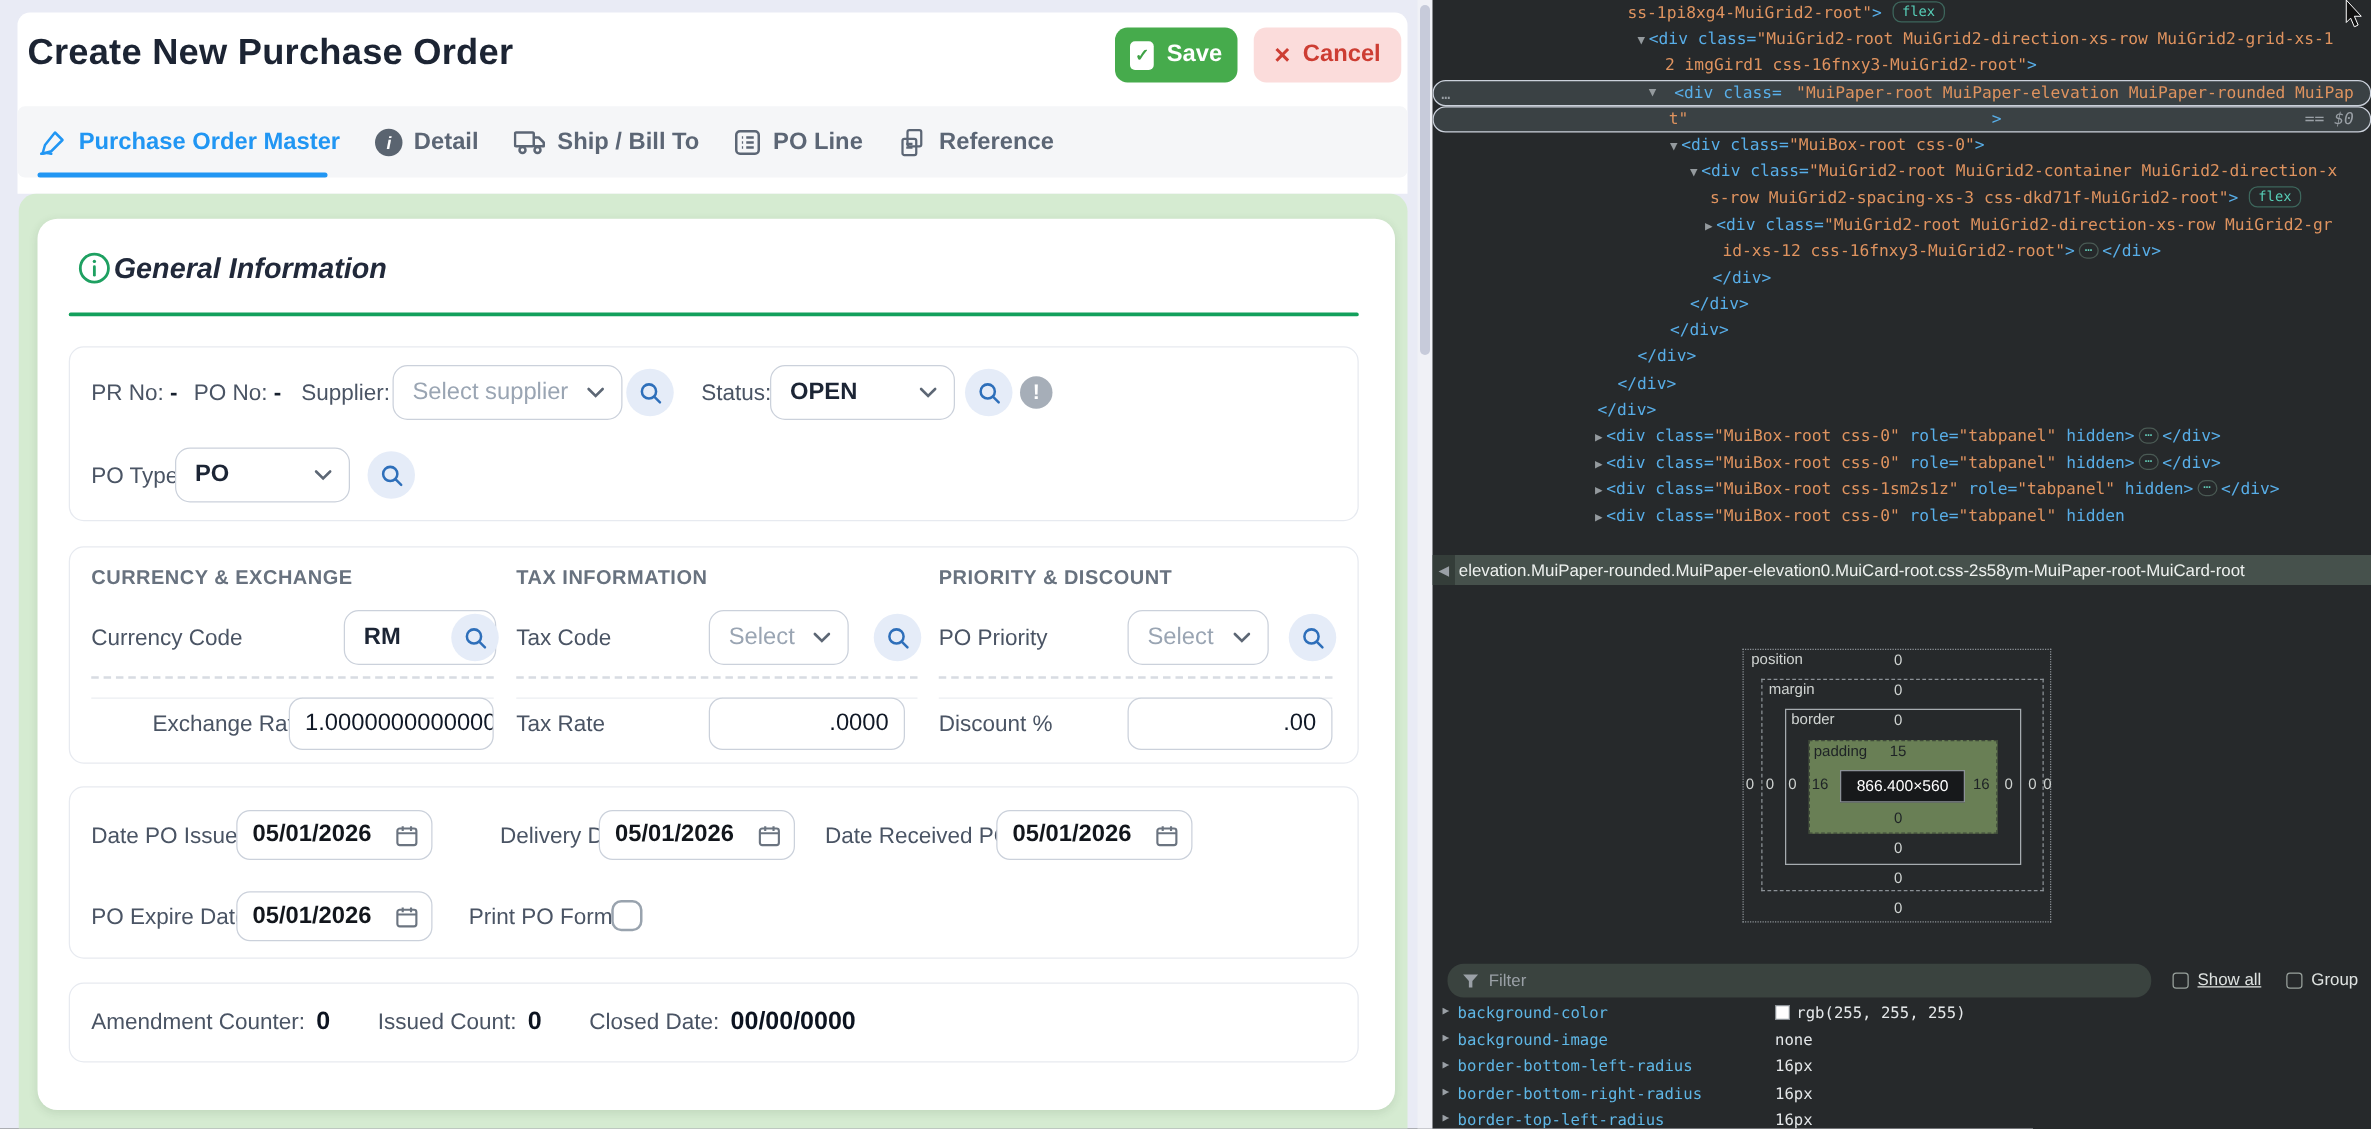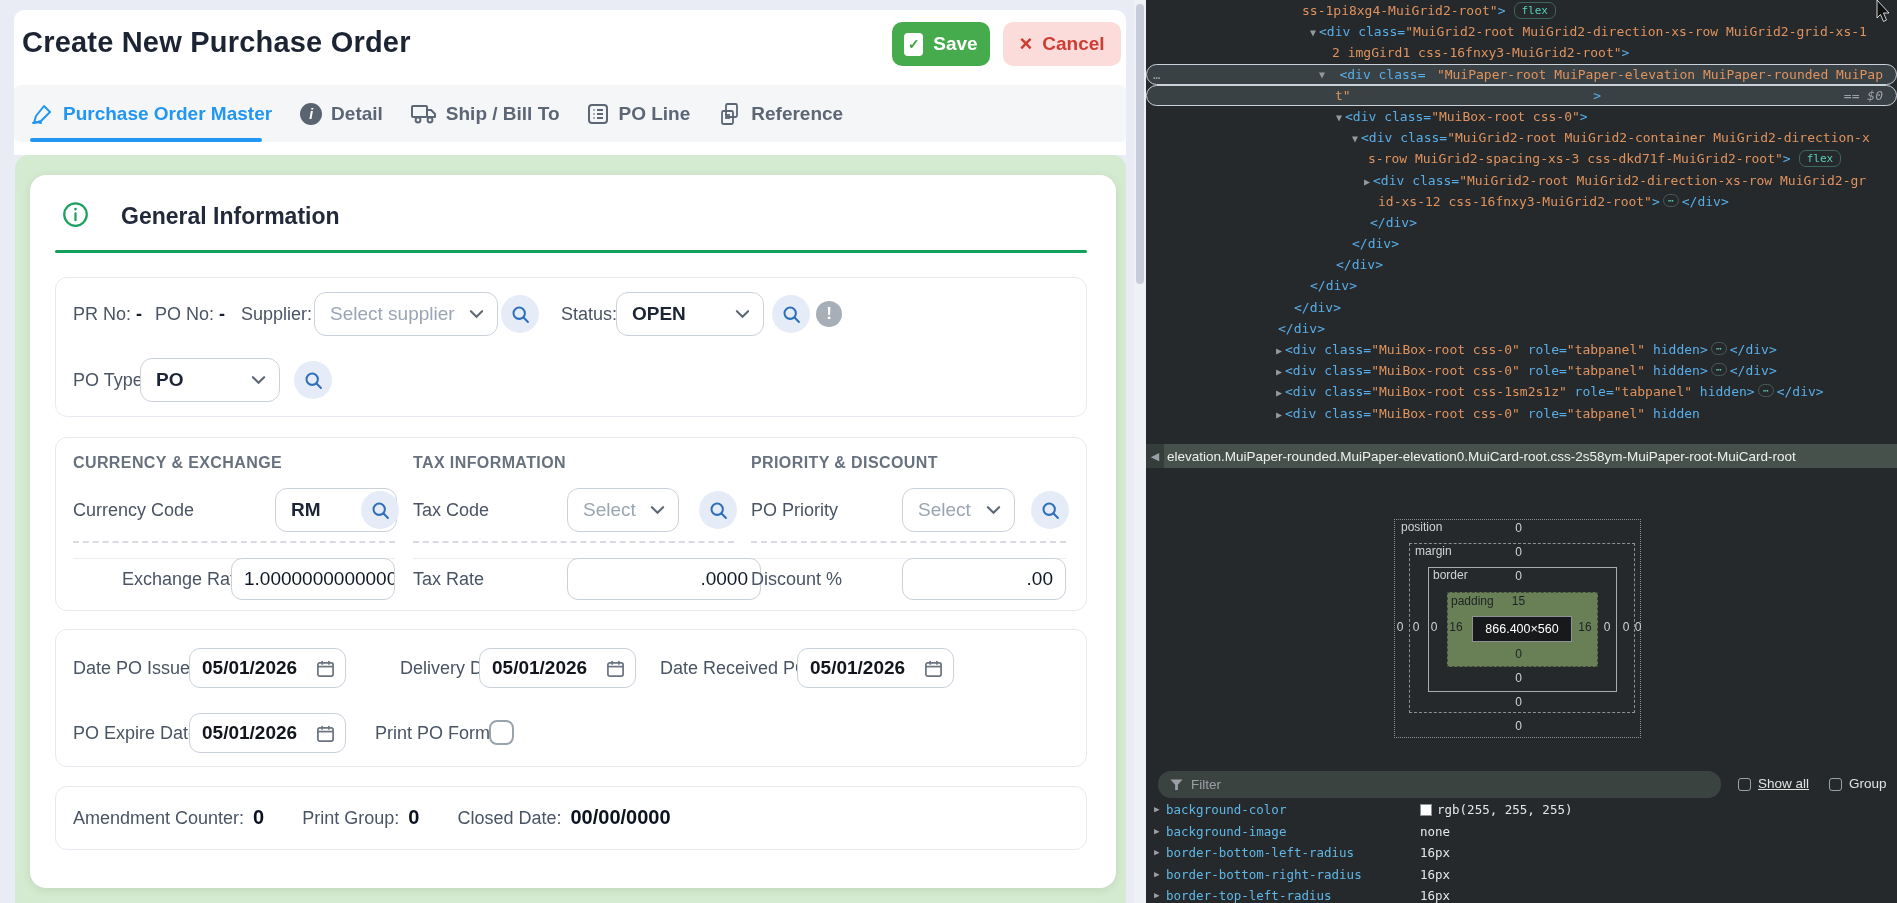--- a/index.html
+++ b/index.html
@@ -19,21 +19,21 @@
   .btn-cancel .x { font-size:22px; font-weight:700; line-height:1; }
   .tabstrip { position:absolute; left:14px; top:85px; width:1112px; height:57px; background:#f5f6f8; border-radius:6px; }
   .tabs { display:flex; height:100%; padding-left:16px; gap:28px; }
   .tab { display:flex; align-items:center; gap:9px; font-size:19px; font-weight:700; color:#5c6675; cursor:pointer; white-space:nowrap; }
   .tab.active { color:#2196f3; }
   .tab svg { display:block; }
   .tab .info-badge { width:22px; height:22px; border-radius:50%; background:#5a6470; color:#fff; font-size:14px; font-weight:700; display:flex; align-items:center; justify-content:center; font-style:italic; }
   .tab-underline { position:absolute; left:16px; bottom:0; width:232px; height:4px; background:#2196f3; border-radius:2px; }
   .panel-green { position:absolute; left:15px; top:155px; width:1111px; height:748px; background:#d5ebd1; border-radius:14px 14px 0 0; }
   .card { position:absolute; left:30px; top:175px; width:1086px; height:713px; background:#fff; border-radius:16px; box-shadow:0 2px 8px rgba(40,70,40,.12); }
-  .gi-head { position:absolute; left:32px; top:26px; display:flex; align-items:center; gap:32px; }
+  .gi-head { position:absolute; left:32px; top:26px; display:flex; gap:2px;font-style:italic; }
   .gi-title { font-size:23px; font-weight:700; color:#21293a; }
   .green-hr { position:absolute; left:25px; top:75px; width:1032px; height:3px; background:#13a05c; border-radius:2px; }
   .group { position:absolute; left:25px; width:1032px; border:1px solid #e7eaf0; border-radius:12px; background:#fff; }
   .g1 { top:102px; height:140px; } .g2 { top:262px; height:174px; }
   .g3 { top:454px; height:138px; } .g4 { top:611px; height:64px; }
   .lbl { font-size:18px; color:#4a5464; white-space:nowrap; }
   .val-dash { font-size:18px; color:#17202e; font-weight:600; }
   .abs { position:absolute; }
   .sel { display:flex; align-items:center; justify-content:space-between; height:44px; border:1.5px solid #cbd1db; border-radius:12px; background:#fff; padding:0 13px 0 15px; cursor:pointer; }
   .sel .st { font-size:19px; color:#1c2535; font-weight:600; }
@@ -277,21 +277,21 @@
       <div class="dashline" style="left:17px; top:103px; width:322px;"></div>
       <div class="dashline" style="left:357px; top:103px; width:321px;"></div>
       <div class="dashline" style="left:695px; top:103px; width:315px;"></div>
       <div class="solidline" style="left:17px; top:120px; width:322px;"></div>
       <div class="solidline" style="left:357px; top:120px; width:321px;"></div>
       <div class="solidline" style="left:695px; top:120px; width:315px;"></div>
 
       <span class="abs lbl" style="left:34px; top:131px;margin-left:32px;">Exchange Rate</span>
       <div class="abs txtin" style="left:175px; top:120px; width:164px;">1.0000000000000</div>
       <span class="abs lbl" style="left:357px; top:131px;">Tax Rate</span>
-      <div class="abs txtin right" style="left:511px; top:120px; width:194px;">.0000</div>
+      <div class="abs txtin right" style="left:511px; top:120px; width:157px;">.0000</div>
       <span class="abs lbl" style="left:695px; top:131px;">Discount %</span>
       <div class="abs txtin right" style="left:846px; top:120px; width:164px;">.00</div>
     </div>
 
     <div class="group g3">
       <span class="abs lbl" style="left:17px; top:28px;">Date PO Issued:</span>
       <div class="abs datein" style="left:133px; top:18px;">
         <span>05/01/2026</span>
         <svg width="19" height="19" viewBox="0 0 20 20" fill="none" stroke="#6b7480" stroke-width="1.8">
             <rect x="2" y="4" width="16" height="14" rx="2"></rect>
@@ -334,21 +334,21 @@
       <div class="abs chk" style="left:433px; top:90px;"></div>
     </div>
 
     <div class="group g4">
       <div class="abs" style="left:17px; top:19px; display:flex; gap:38px;">
         <span class="pair">
             <span class="lbl">Amendment Counter:</span>
             <span class="pv">0</span>
           </span>
         <span class="pair">
-            <span class="lbl">Print Group:</span>
+            <span class="lbl">Issued Count:</span>
             <span class="pv">0</span>
           </span>
         <span class="pair">
             <span class="lbl">Closed Date:</span>
             <span class="pv">00/00/0000</span>
           </span>
       </div>
     </div>
   </div>
 

